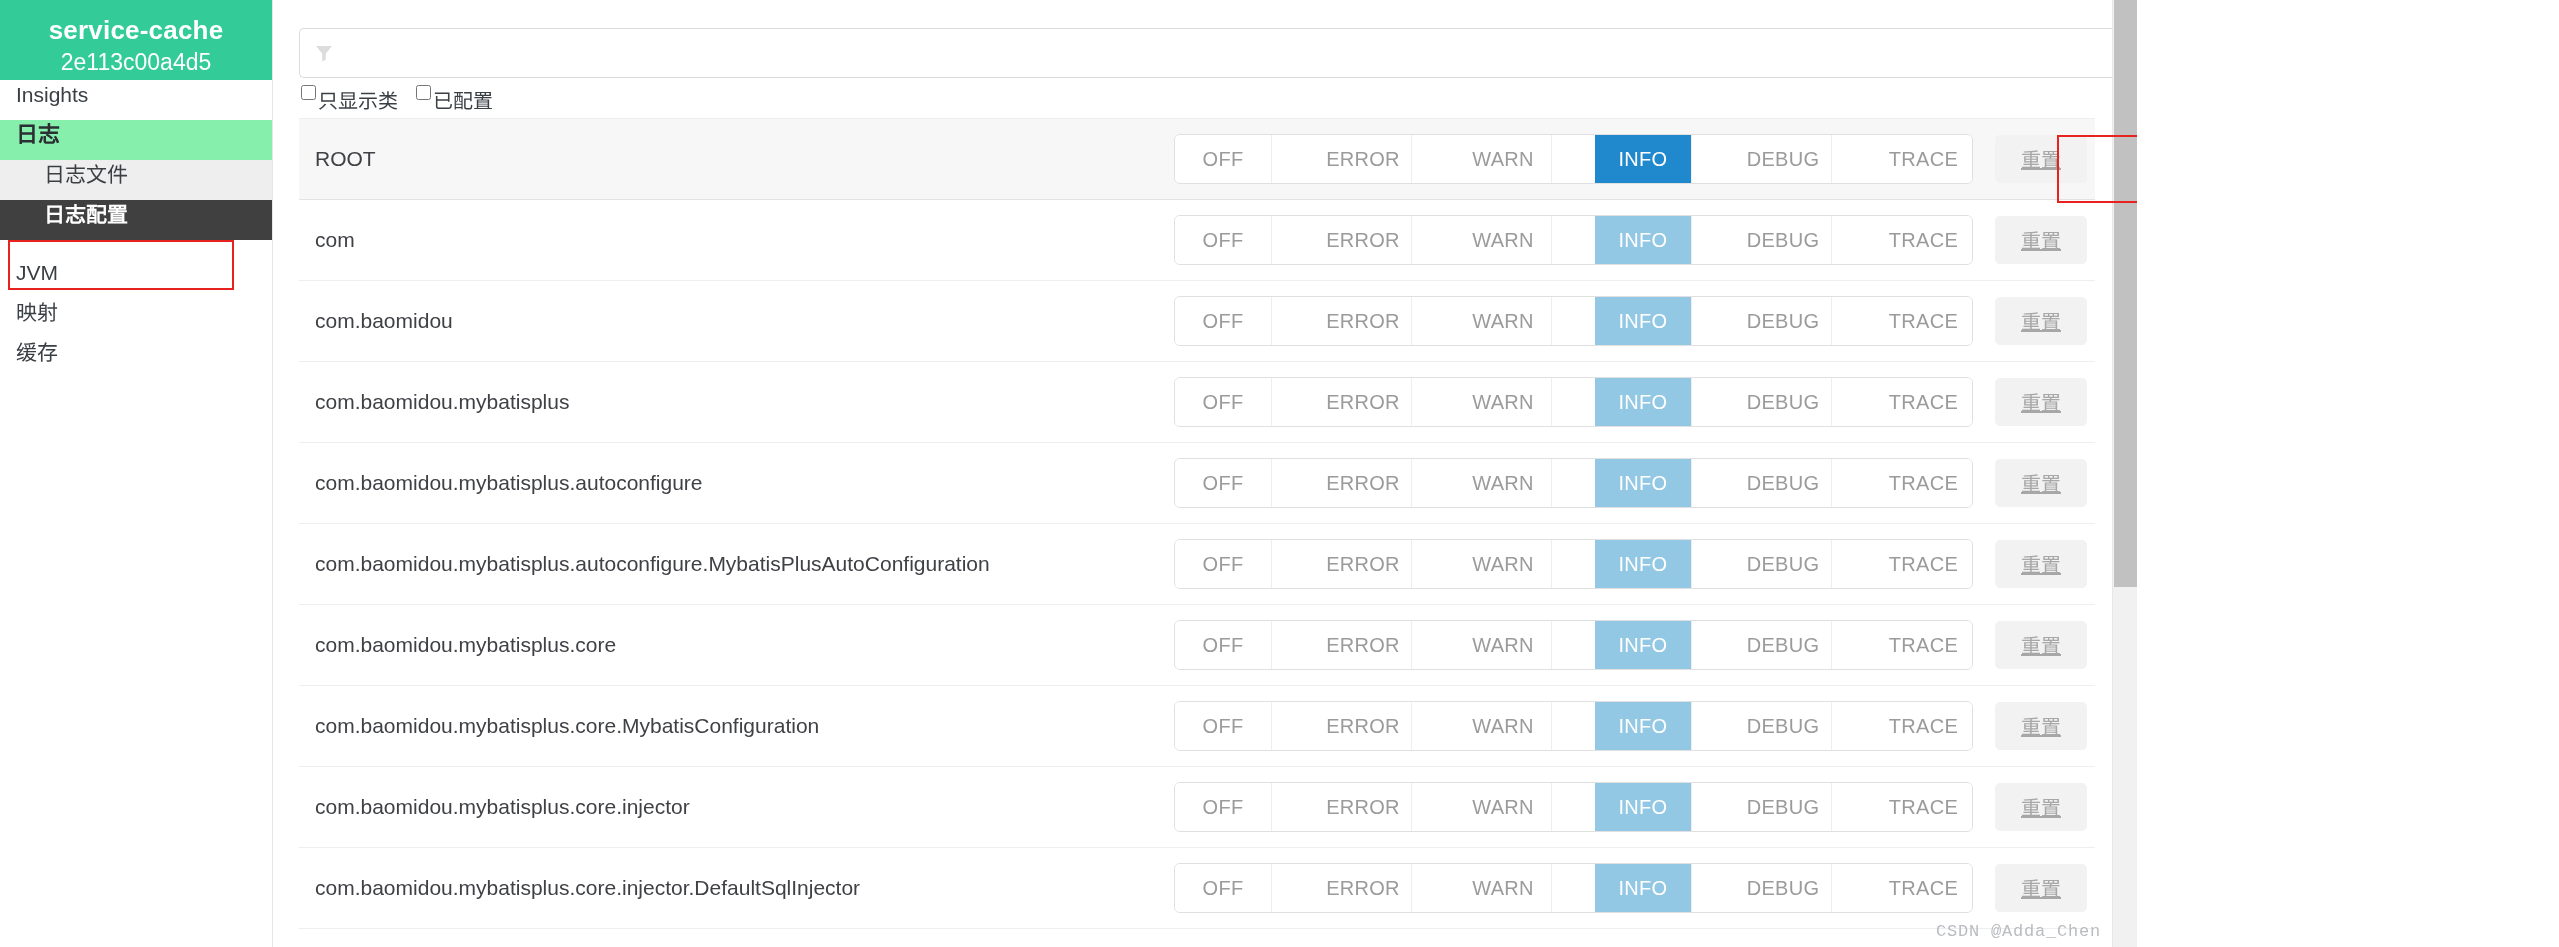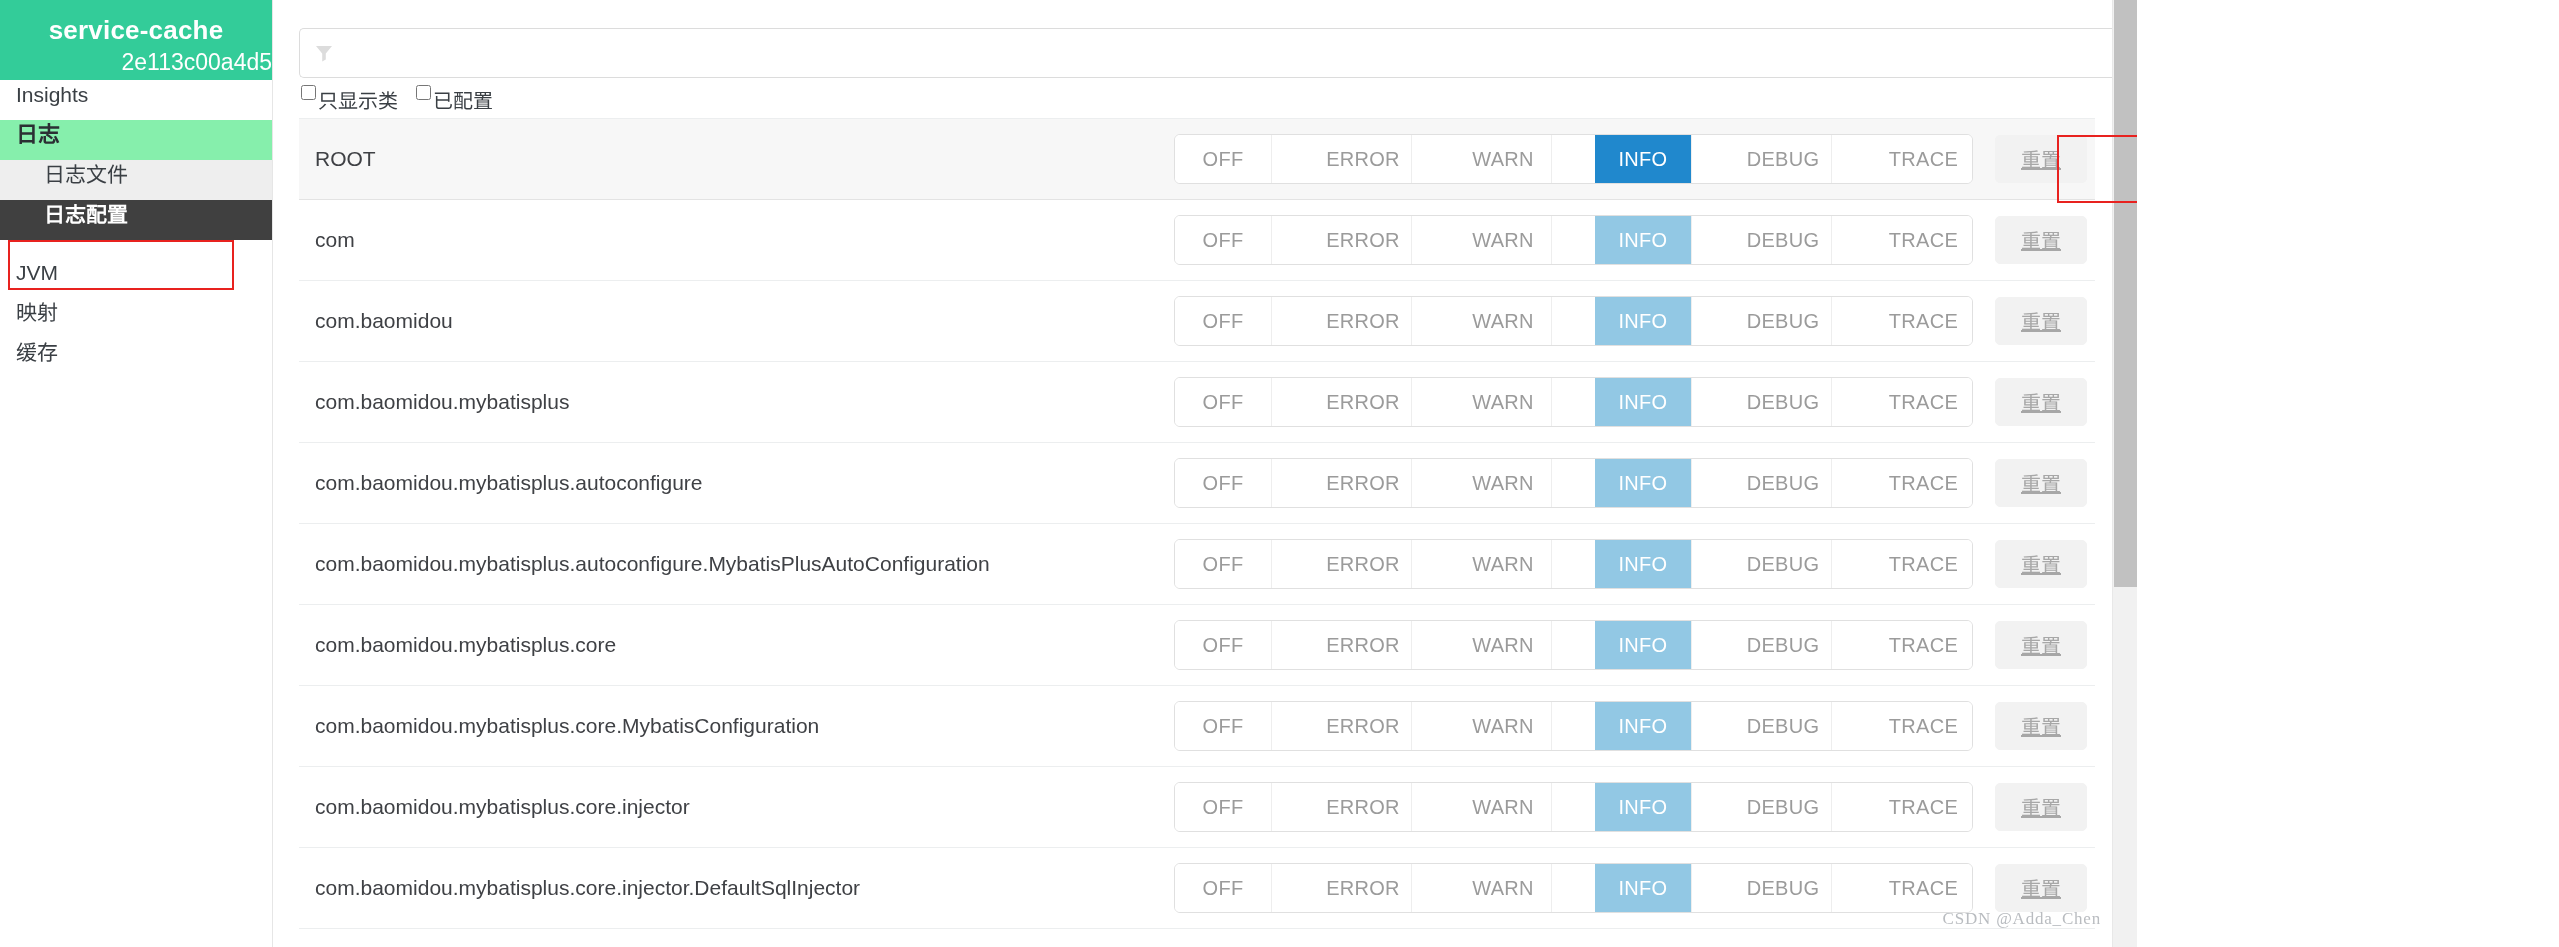--- a/index.html
+++ b/index.html
@@ -39,21 +39,20 @@
     font-size: 26px;
     font-weight: bold;
     line-height: 32px;
     letter-spacing: .2px;
   }
   .brand-sub {
     font-size: 23px;
     font-weight: 400;
     line-height: 30px;
     margin-top: 1px;
-    text-align: right;
   }
   .nav { padding: 0; margin: 0; list-style: none; }
   .nav-item {
     display: block;
     font-size: 21px;
     color: #3a3f44;
     line-height: 22px;
     padding: 4px 0 14px 16px;
     cursor: pointer;
     background: #ffffff;
@@ -261,27 +260,27 @@
     width: 24px;
     height: 588px;
     background: #c1c1c1;
     border-radius: 0;
   }
 
   
   .watermark {
     position: absolute;
     right: 36px;
-    bottom: 18px;
+    bottom: 6px;
     font-size: 17px;
     color: #b9bcc0;
     letter-spacing: .8px;
     z-index: 35;
     white-space: nowrap;
-    font-family: Liberation Serif, serif;
+    font-family: Liberation Mono, monospace;
   }
 </style>
 </head>
 <body>
 
 <div id="app">
 
   <aside class="sidebar">
     <div class="brand">
       <div class="brand-title">service-cache</div>

